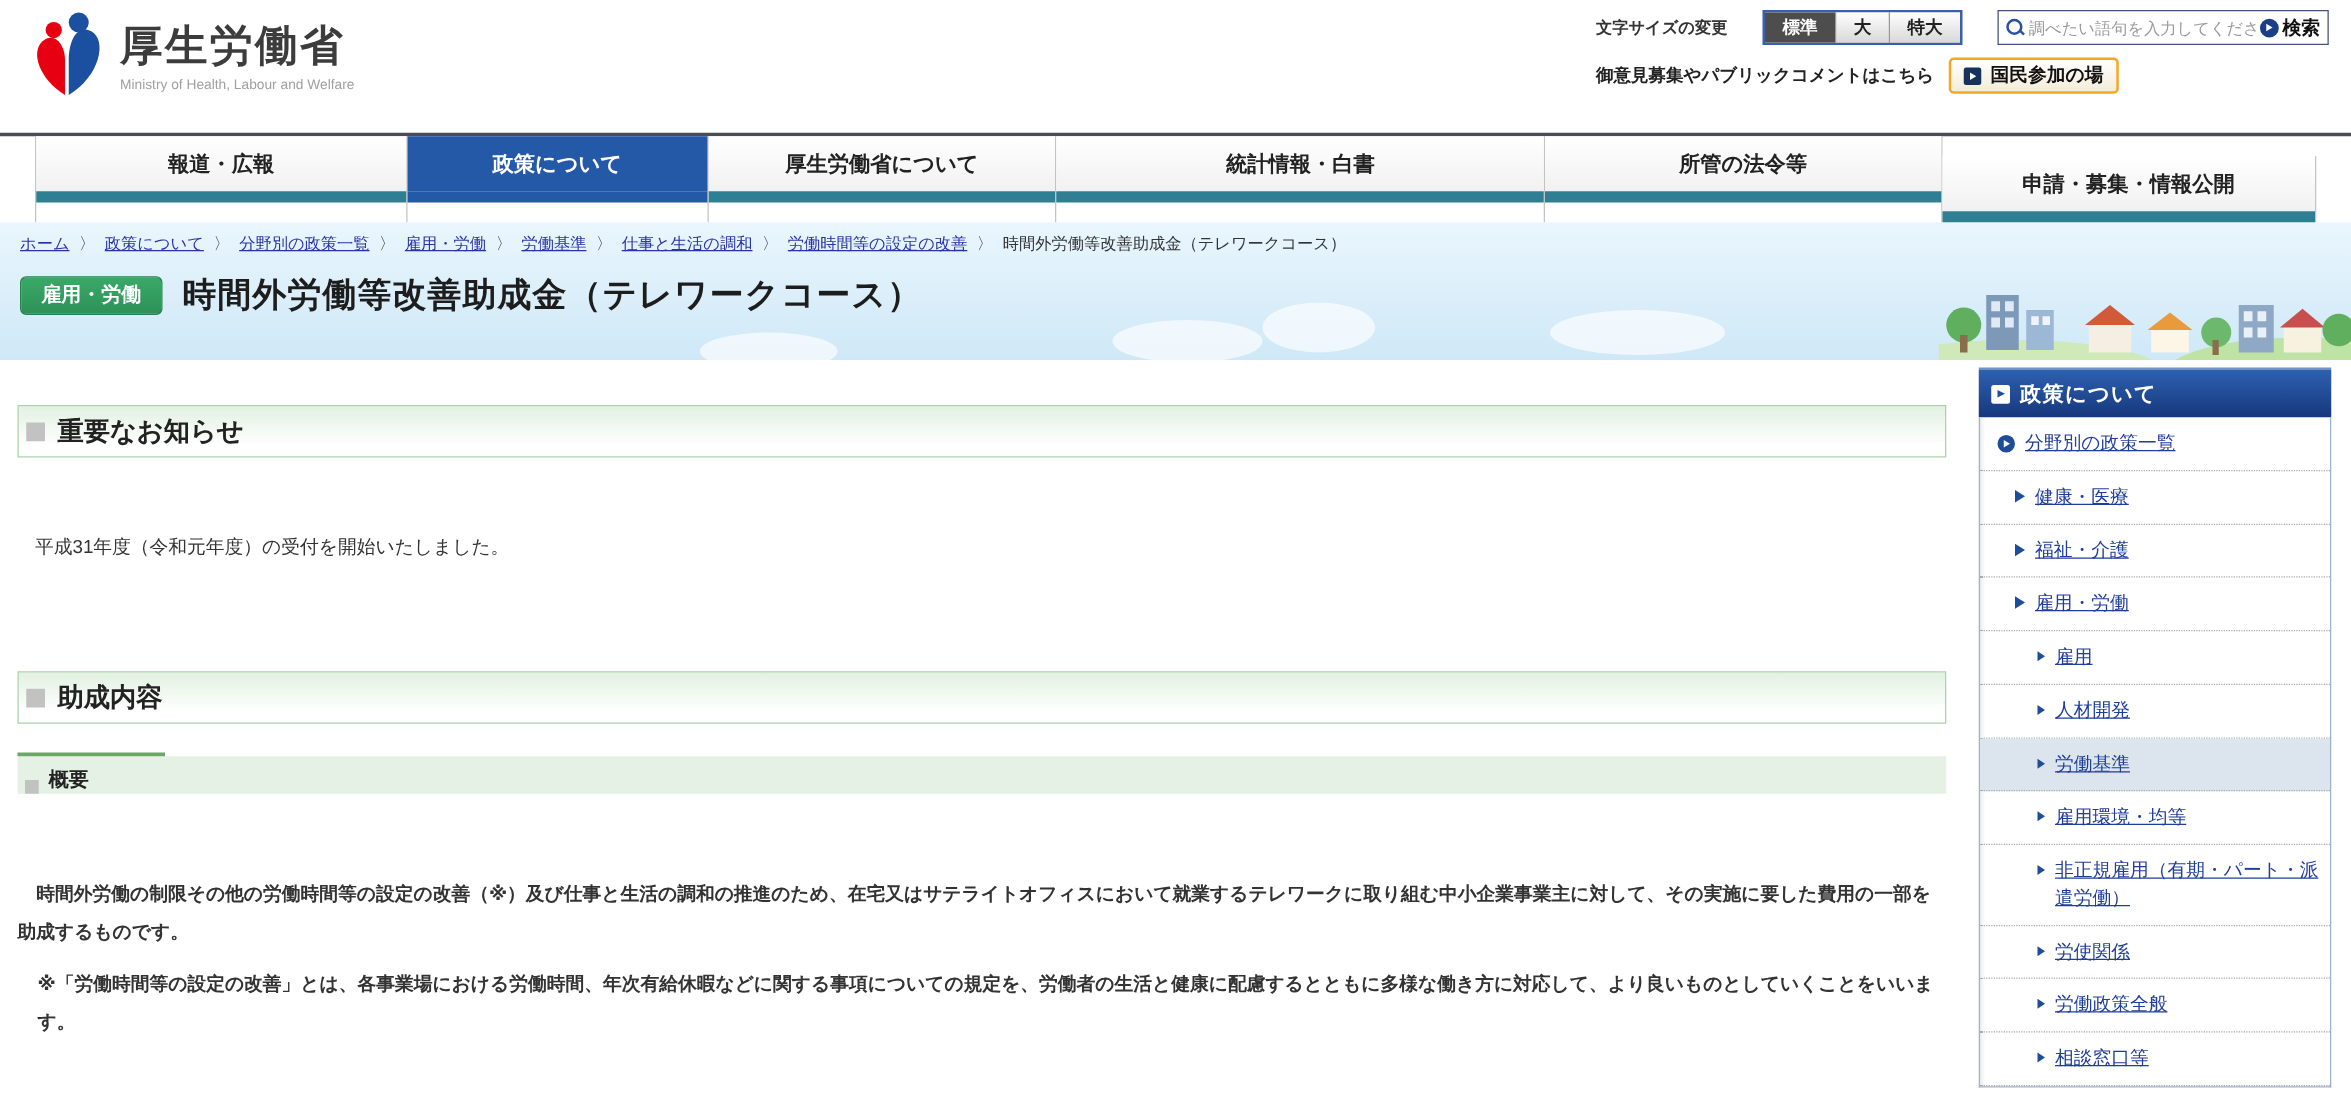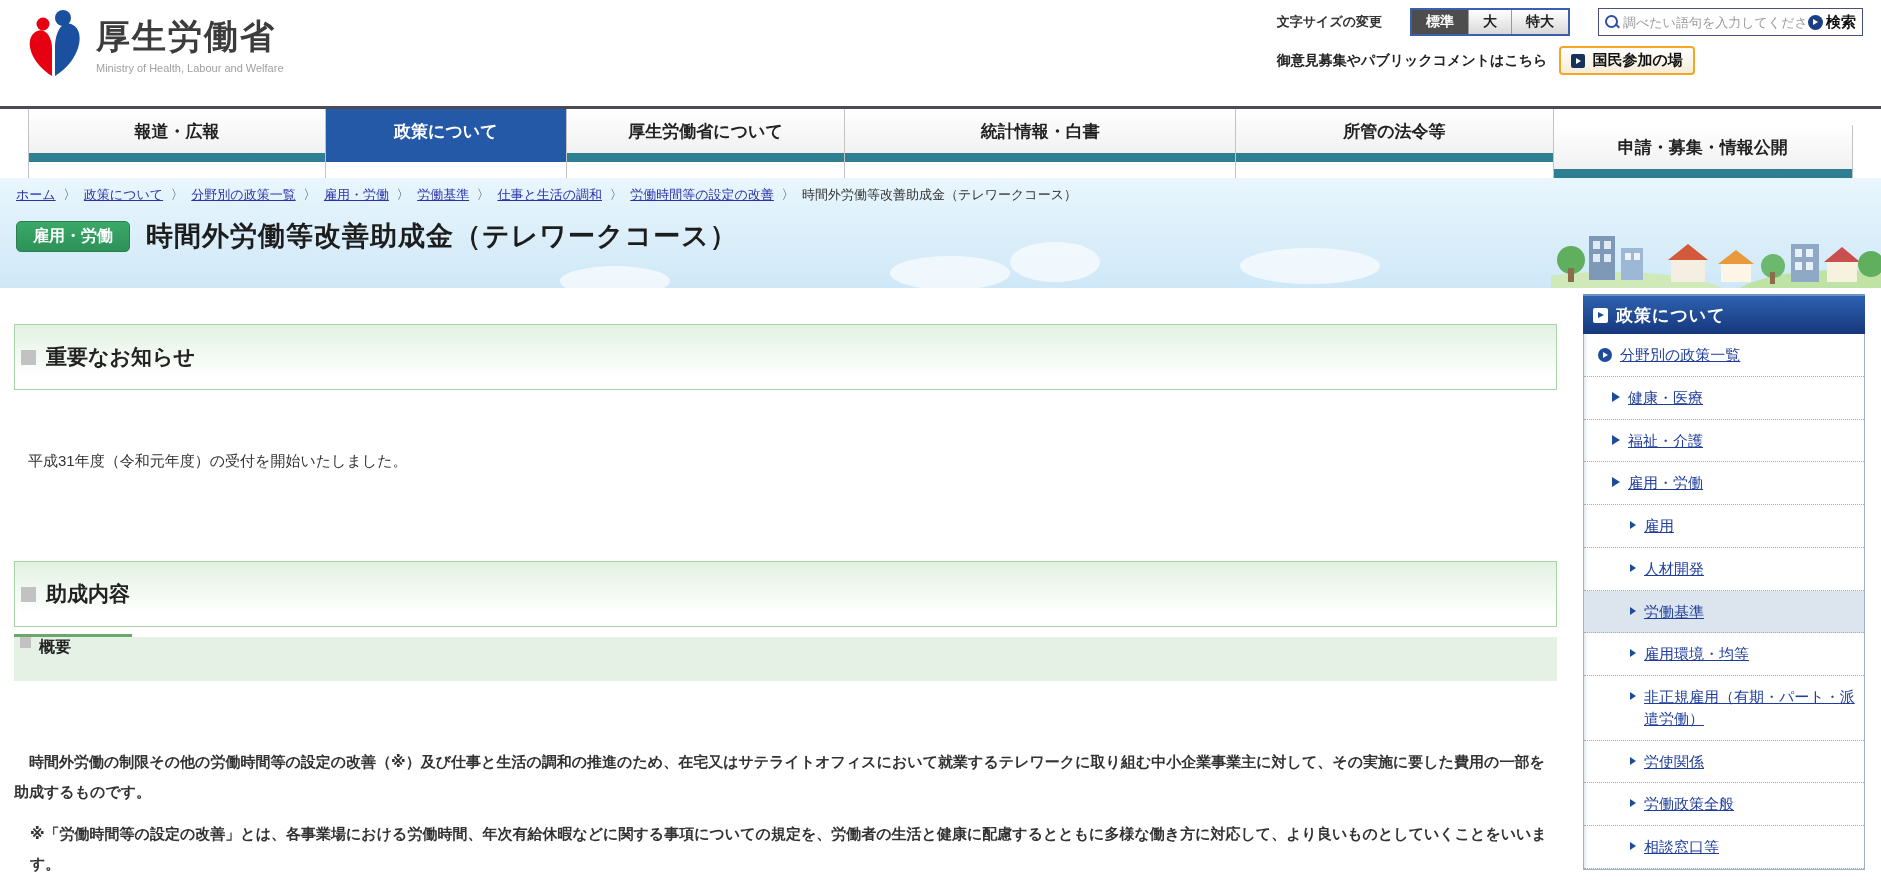--- a/index.html
+++ b/index.html
@@ -75,25 +75,25 @@
   .page-title { font-size:27px; font-weight:bold; color:#1d1d1d; letter-spacing:1px; }
   .illustration { position:absolute; right:0; bottom:0; z-index:1; }
 
   
   .content { display:flex; align-items:flex-start; padding:0 16px 0 14px; }
   .main-col { flex:1 1 auto; padding-top:36px; min-width:0; margin-right:26px; }
   .sidebar { flex:0 0 282px; margin-top:6px; }
 
   
   .sec-head { display:flex; align-items:center; border:1px solid #a8d3a8;
-    background:linear-gradient(#e2f1e2,#ffffff 80%); height:66px; padding-left:6px; }
+    background:linear-gradient(#e2f1e2,#ffffff 80%); height:42px; padding-left:6px; }
   .sec-head .sq { width:15px; height:15px; background:#c2c2c2; margin-right:10px; flex:none; }
   .sec-head h2 { font-size:21px; font-weight:bold; color:#222; }
   .notice-body { font-size:15px; margin:62px 0 90px 14px; color:#333; }
-  .sub-head { position:relative; display:flex; align-items:flex-start; background:#e5f1e5; height:44px; padding-left:6px; margin-top:10px; }
+  .sub-head { position:relative; display:flex; align-items:flex-end; background:#e5f1e5; height:30px; padding-left:6px; margin-top:26px; }
   .sub-head::before { content:""; position:absolute; left:0; top:-3px; width:118px; height:3px; background:#69a869; }
   .sub-head .sq { width:11px; height:11px; background:#c2c2c2; margin-right:8px; flex:none; }
   .sub-head h3 { font-size:16px; font-weight:bold; color:#222; }
   .body-par { font-size:15px; line-height:2.0; color:#333; margin-top:66px;font-weight:bold; }
   .body-par.note { margin-top:12px; padding-left:16px; }
 
   
   .sb-header { display:flex; align-items:center; gap:8px; height:40px; padding-left:10px; cursor:pointer;
     background:linear-gradient(#2d61b0,#16377c); border-top:2px solid #6f93c9; }
   .sb-h-icon { position:relative; width:15px; height:15px; background:#fff; border-radius:2px; flex:none; }

